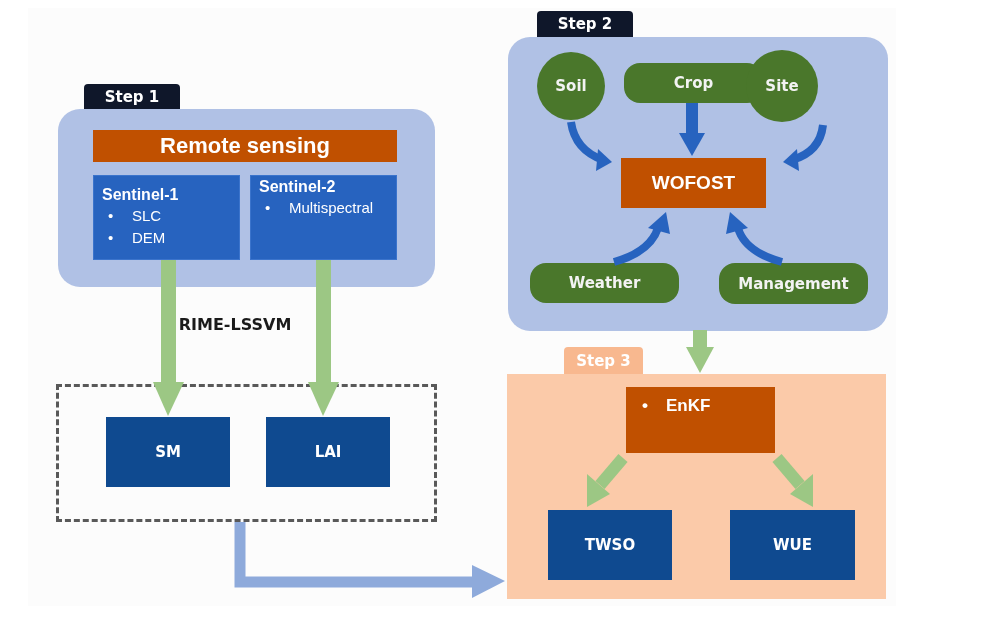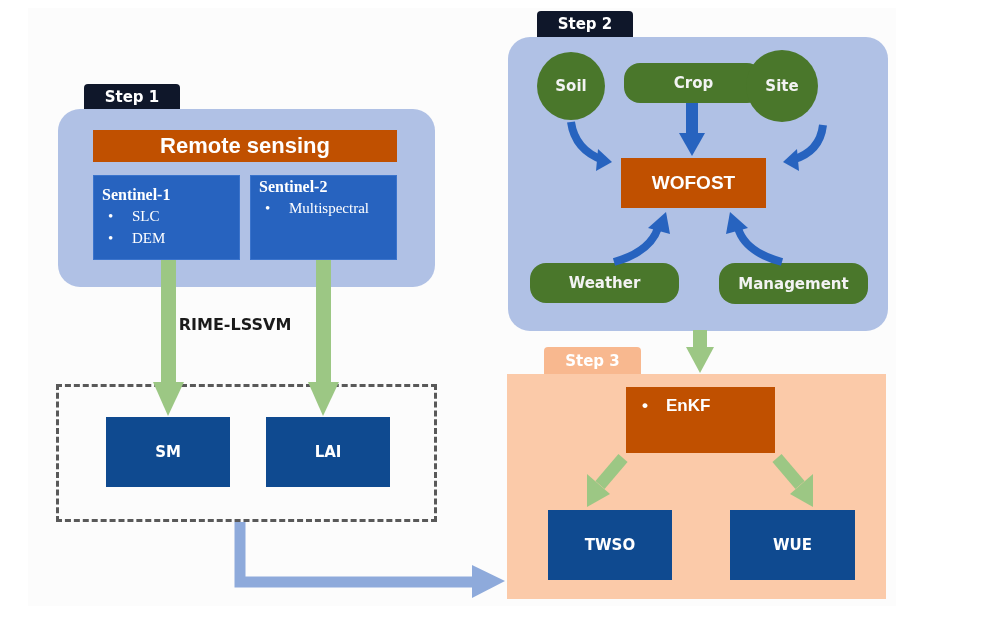--- a/index.html
+++ b/index.html
@@ -5,21 +5,21 @@
   html, body { margin:0; padding:0; background:#ffffff; }
   body { width:992px; height:623px; position:relative; overflow:hidden; font-family:"DejaVu Sans", sans-serif; }
   .canvas-bg { position:absolute; left:28px; top:8px; width:868px; height:598px; background:#fcfcfc; }
   .abs { position:absolute; box-sizing:border-box; }
   .tab { color:#ffffff; font-weight:bold; font-size:15px; display:flex; align-items:center; justify-content:center; border-radius:4px 4px 0 0; }
   .tab-blue { background:#0f172a; }
   .tab-orange { background:#f8b88f; }
   .panel-blue { background:#b0c1e5; border-radius:22px; }
   .panel-orange { background:#fbcaa9; }
   .orange-box { background:#c05000; color:#fff; font-weight:bold; font-family:"Liberation Sans", sans-serif; }
-  .blue-box { background:#2763bf; color:#fff; font-family:Liberation Serif, serif; border:1px solid #3b74cc; }
+  .blue-box { background:#2763bf; color:#fff; font-family:Liberation Sans, sans-serif; border:1px solid #3b74cc; }
   .navy-box { background:#0f4a90; color:#fff; font-weight:bold; font-size:15px; display:flex; align-items:center; justify-content:center; }
   .green { background:#4a772b; color:#f3f3f3; font-weight:bold; font-size:15px; display:flex; align-items:center; justify-content:center; }
   .green-rect { border-radius:16px; }
   .green-circle { border-radius:50%; }
   .bullet-line { display:flex; font-size:15px; line-height:22px; }
   .bullet-line .dot { width:24px; padding-left:6px; }
   .box-title { font-weight:bold; font-size:16px; line-height:20px; }
   .label-dark { color:#1a1a1a; font-weight:bold; font-size:16px; text-align:center; line-height:24px; }
   svg.overlay { position:absolute; left:0; top:0; }
 </style>
@@ -89,21 +89,21 @@
   <span>WOFOST</span>
 </div>
 
 <div class="abs green green-rect" style="left:530px;top:263px;width:149px;height:40px;">
   <span>Weather</span>
 </div>
 <div class="abs green green-rect" style="left:719px;top:263px;width:149px;height:41px;">
   <span>Management</span>
 </div>
 
-<div class="abs tab tab-orange" style="left:544px;top:347px;width:97px;height:27px;">
+<div class="abs tab tab-orange" style="left:564px;top:347px;width:79px;height:27px;">
   <span>Step 3</span>
 </div>
 <div class="abs panel-orange" style="left:507px;top:374px;width:379px;height:225px;"></div>
 
 <div class="abs orange-box" style="left:626px;top:387px;width:149px;height:66px;padding:8px 10px;">
   <div class="bullet-line" style="font-size:17px;">
     <span class="dot">•</span>
     <span>EnKF</span>
   </div>
 </div>

